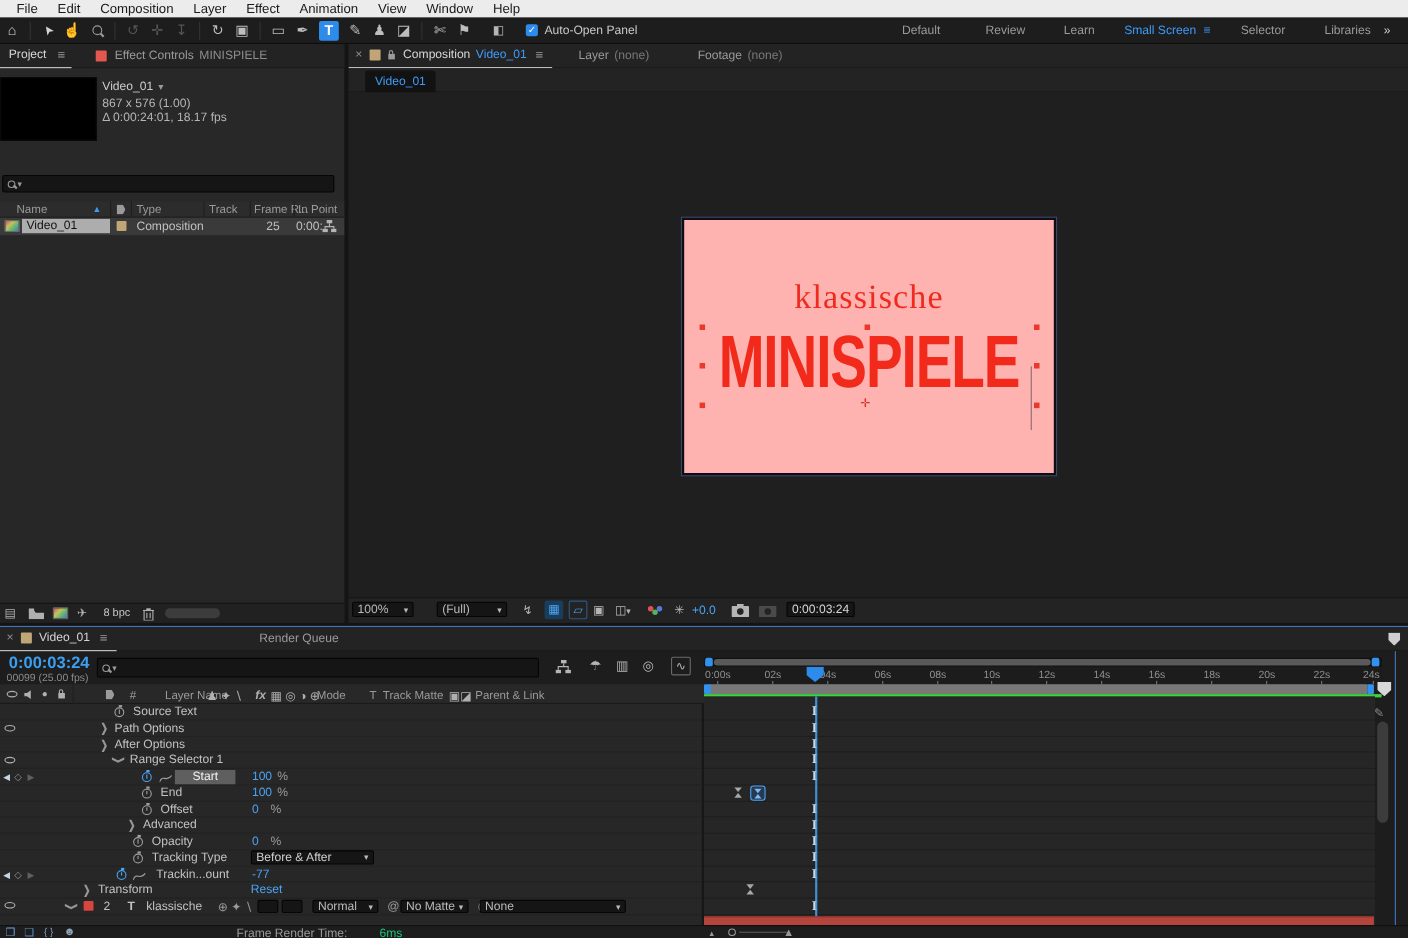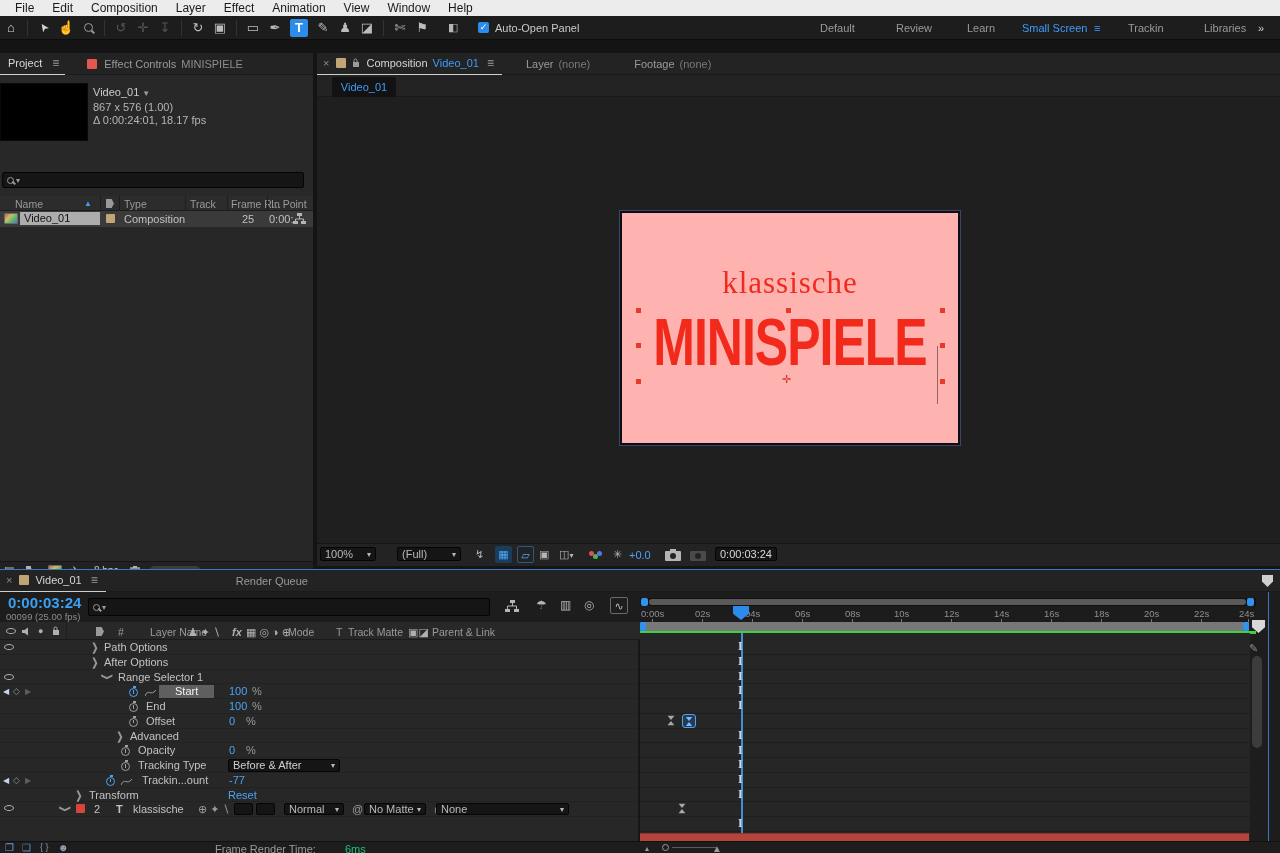--- a/index.html
+++ b/index.html
@@ -20,21 +20,21 @@
   .tool { display:inline-block; width:22px; text-align:center; font-size:13px; color:#bdbdbd; }
   .tool.dim { color:#555; }
   .tool.sel { background:#2d8ceb; color:#fff; border-radius:2px; width:18px; height:18px;
     line-height:18px; font-weight:bold; margin:0 4px; }
   .tsep { width:1px; height:16px; background:#333; margin:0 5px; }
   .ws { color:#9a9a9a; padding:0 14px; }
   .ws.active { color:#3f9bfa; }
 
   
   .main { display:flex; height:526px; background:#141414; }
-  .panel { background:#282828; position:relative;margin-top:13px; }
+  .panel { background:#282828; position:relative; }
   .gutter-v { width:4px; background:#141414; }
   .tabbar { height:22px; background:#232323; display:flex; align-items:center; color:#9a9a9a;
     border-bottom:1px solid #1a1a1a; }
   .tab-active { border-bottom:1px solid #cfcfcf; height:22px; display:flex; align-items:center; }
   .swatch { display:inline-block; width:10px; height:10px; border-radius:1px; }
   .hamb { color:#9a9a9a; font-size:12px; }
 
   
   .proj-chip { background:#adadad; color:#111; height:13px; line-height:13px; padding:0 4px; }
   .coltxt { color:#9a9a9a; font-size:10.5px; }
@@ -120,21 +120,21 @@
     <span class="tool">⚑</span>
     <span class="abs" style="left:448px">◧</span>
     <span class="abs" style="left:478px;width:11px;height:11px;background:#2d8ceb;border-radius:2px;
       color:#fff;font-size:9px;text-align:center;line-height:11px">✓</span>
     <span class="abs" style="left:495px;color:#c9c9c9">Auto-Open Panel</span>
     <span class="abs ws" style="left:806px">Default</span>
     <span class="abs ws" style="left:882px">Review</span>
     <span class="abs ws" style="left:953px">Learn</span>
     <span class="abs ws active" style="left:1008px">Small Screen</span>
     <span class="abs" style="left:1094px;color:#3f9bfa">≡</span>
-    <span class="abs ws" style="left:1114px">Trackin</span>
+    <span class="abs ws" style="left:1114px">Selector</span>
     <span class="abs ws" style="left:1190px">Libraries</span>
     <span class="abs" style="left:1258px;color:#d0d0d0">»</span>
   </div>
 
   <div class="main">
 
     <div class="panel" style="width:313px">
       <div class="tabbar">
         <div class="tab-active" style="padding:0 6px 0 8px">
           <span style="color:#d8d8d8">Project</span>
@@ -347,20 +347,24 @@
       <span class="abs coltxt" style="left:288px;top:4px">Mode</span>
       <span class="abs coltxt" style="left:336px;top:4px">T</span>
       <span class="abs coltxt" style="left:348px;top:4px">Track Matte</span>
       <span class="abs" style="left:408px;top:4px;color:#b0b0b0">▣◪</span>
       <span class="abs coltxt" style="left:432px;top:4px">Parent &amp; Link</span>
     </div>
 
     <div class="abs" style="left:0;top:70px;width:640px;height:201px;background:#272727;overflow:hidden;
          border-right:2px solid #171717">
 
+      <div class="prow">
+        <span class="abs sw" style="left:104px;top:3px"></span>
+        <span class="abs plabel" style="left:121px;top:1px">Source Text</span>
+      </div>
 
       <div class="prow">
         <span class="abs eye" style="left:4px;top:4px"></span>
         <span class="abs tw" style="left:91px;top:2px">❯</span>
         <span class="abs plabel" style="left:104px;top:1px">Path Options</span>
       </div>
 
       <div class="prow">
         <span class="abs tw" style="left:91px;top:2px">❯</span>
         <span class="abs plabel" style="left:104px;top:1px">After Options</span>

